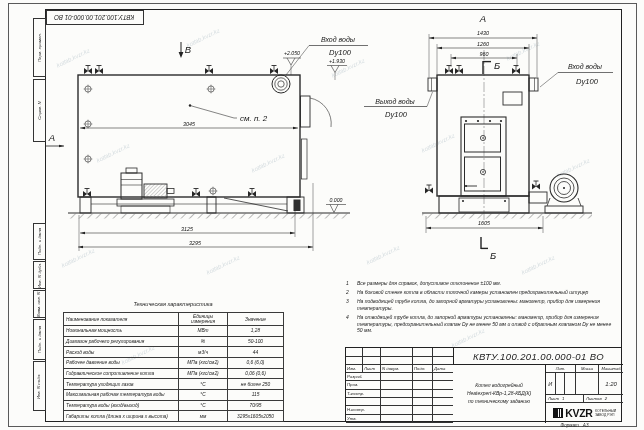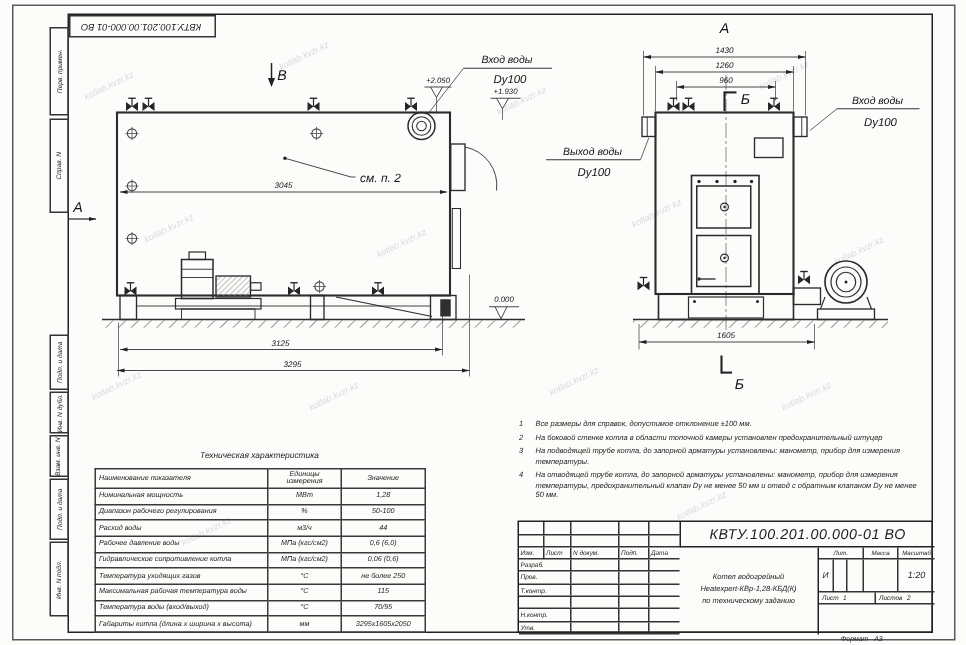--- a/index.html
+++ b/index.html
@@ -542,20 +542,28 @@
       <div class="sheet-row">
         <div>
           <span>Лист</span>
           <span>1</span>
         </div>
         <div>
           <span>Листов</span>
           <span>2</span>
         </div>
       </div>
+      <div class="logo-row">
+        <div class="logo-mark"></div>
+        <div class="logo-name">KVZR</div>
+        <div class="logo-sub">
+          <span>КОТЕЛЬНЫЙ</span>
+          <span>ЗАВОД РЭП</span>
+        </div>
+      </div>
     </div>
   </div>
 
   <div class="fmt">
     <span>Формат</span><span>А3</span>
   </div>
 
 </div>
 
 </body></html>

